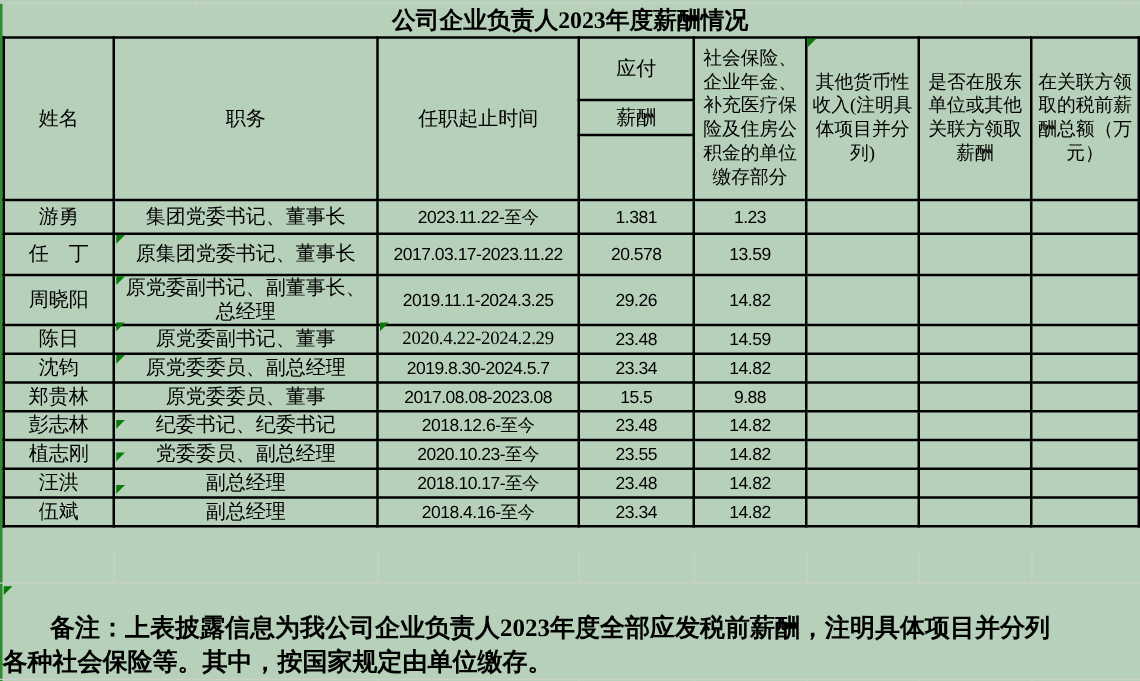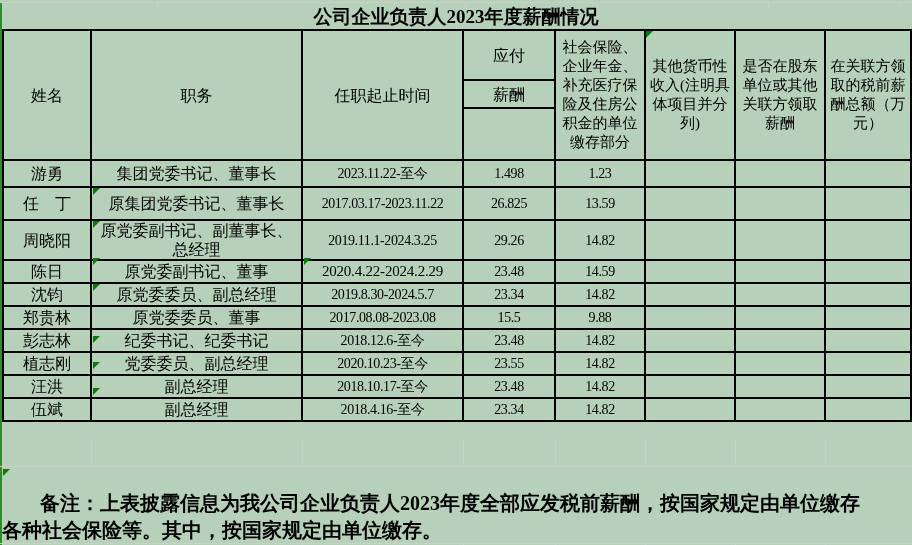--- a/index.html
+++ b/index.html
@@ -31,21 +31,21 @@
   }
   #salary td{
     border:2px solid #000;
     text-align:center;vertical-align:middle;
     font-size:16px;line-height:19px;
     padding:0 2px;overflow:hidden;
     word-break:break-all;
   }
   #salary td.hdr-small{font-size:15px;line-height:19px;border-radius:25px;}
   #salary td.mono{
-    font-family:Liberation Serif, serif;
+    font-family:Liberation Sans, sans-serif;
     font-size:14px;letter-spacing:-0.4px;line-height:17px;
   }
   #salary td.serif-date{
     font-family:"Liberation Serif","DejaVu Serif",serif;
     font-size:15px;letter-spacing:-0.2px;text-align:center;
   }
   tr.h50{height:50px;} tr.h28{height:28px;} tr.h52{height:52px;}
   tr.h27{height:27px;} tr.h33{height:33px;border-radius:18px;} tr.h37{height:37px;} tr.h26{height:23px;}
   
   .tri{
@@ -103,31 +103,31 @@
       <td>薪酬</td>
     </tr>
     <tr class="h52">
       <td></td>
     </tr>
 
     <tr class="h27">
       <td>游勇</td>
       <td>集团党委书记、董事长</td>
       <td class="mono">2023.11.22-至今</td>
-      <td class="mono">1.498</td>
+      <td class="mono">1.381</td>
       <td class="mono">1.23</td>
       <td></td>
       <td></td>
       <td></td>
     </tr>
     <tr class="h33">
       <td>任　丁</td>
       <td>原集团党委书记、董事长</td>
       <td class="mono">2017.03.17-2023.11.22</td>
-      <td class="mono">26.825</td>
+      <td class="mono">20.578</td>
       <td class="mono">13.59</td>
       <td></td>
       <td></td>
       <td></td>
     </tr>
     <tr class="h37">
       <td>周晓阳</td>
       <td>原党委副书记、副董事长、总经理</td>
       <td class="mono">2019.11.1-2024.3.25</td>
       <td class="mono">29.26</td>
@@ -223,21 +223,21 @@
   <div class="gl gl-v" style="left:91px;top:439px;height:27px;"></div>
   <div class="gl gl-v" style="left:302px;top:439px;height:27px;"></div>
   <div class="gl gl-v" style="left:463px;top:439px;height:27px;"></div>
   <div class="gl gl-v" style="left:555px;top:439px;height:27px;"></div>
   <div class="gl gl-v" style="left:645px;top:439px;height:27px;"></div>
   <div class="gl gl-v" style="left:735px;top:439px;height:27px;"></div>
   <div class="gl gl-v" style="left:825px;top:439px;height:27px;"></div>
   <div class="gl gl-h" style="left:0;top:466px;width:912px;"></div>
 
   <div id="note">
-    <div class="l1">备注：上表披露信息为我公司企业负责人2023年度全部应发税前薪酬，按国家规定由单位缴存</div>
+    <div class="l1">备注：上表披露信息为我公司企业负责人2023年度全部应发税前薪酬，注明具体项目并分列</div>
     <div class="l2">各种社会保险等。其中，按国家规定由单位缴存。</div>
   </div>
 
   <div class="gl gl-h" style="left:0;top:543px;width:912px;"></div>
   <div class="gl gl-v" style="left:302px;top:543px;height:2px;"></div>
   <div class="gl gl-v" style="left:463px;top:543px;height:2px;"></div>
   <div class="gl gl-v" style="left:555px;top:543px;height:2px;"></div>
   <div class="gl gl-v" style="left:645px;top:543px;height:2px;"></div>
   <div class="gl gl-v" style="left:735px;top:543px;height:2px;"></div>
   <div class="gl gl-v" style="left:825px;top:543px;height:2px;"></div>

